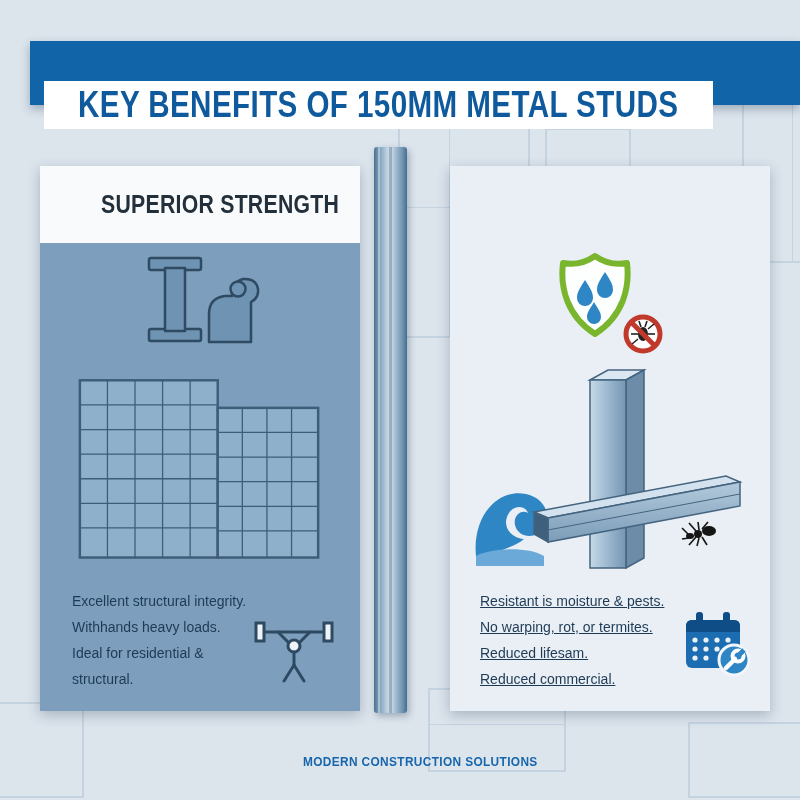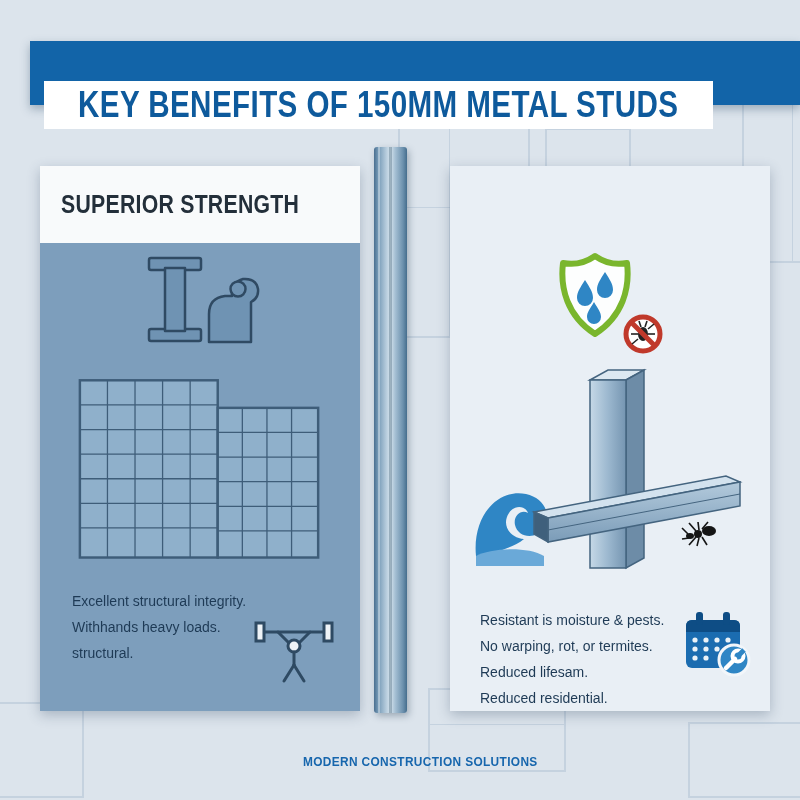--- a/index.html
+++ b/index.html
@@ -36,36 +36,36 @@
             background:rgba(55,85,110,.35); }
   .stud-divider::after { content:""; position:absolute; left:12%; top:0; bottom:0; width:2px;
             background:rgba(255,255,255,.35); }
 
   
   .panel { position:absolute; top:166px; width:320px; height:545px; z-index:2;
            box-shadow:0 4px 12px rgba(45,70,95,.30); }
   .panel.left  { left:40px;  background:#7d9ebc; }
   .panel.right { left:450px; background:#e9eff5; }
   .panel-head { position:absolute; left:0; top:0; width:100%; height:77px;
-           display:flex; align-items:center; justify-content:flex-start; }
+           display:flex; align-items:center; justify-content:flex-end; }
   .panel.left  .panel-head { background:#f8fafb; }
   .panel.right .panel-head { background:#fbfcfd; }
   .panel-title { font-size:25px; font-weight:700; color:#232f3a; white-space:nowrap;
            transform:scaleX(.85); letter-spacing:.3px; }
 
   .abs { position:absolute; }
   .ibeam-icon      { left:95px;  top:86px;  width:130px; height:95px; }
   .building-illo   { left:32px;  top:198px; width:256px; height:198px; }
   .copy            { font-size:14px; line-height:26px; color:#1e3a55; }
   .copy div        { white-space:nowrap; }
   .copy-left       { left:32px;  top:422px; }
   .lifter-icon     { left:212px; top:452px; width:84px;  height:70px; }
   .shield-icon     { left:97px;  top:84px;  width:126px; height:112px; }
   .stud-illo       { left:18px;  top:200px; width:280px; height:210px; }
-  .copy-right      { left:30px;  top:441px; }
+  .copy-right      { left:30px;  top:422px;text-decoration:underline; }
   .calendar-icon   { left:232px; top:442px; width:72px;  height:72px; }
 
   
   .footer { position:absolute; left:0; top:752px; width:100%; text-align:center; z-index:2;padding-left:40px; }
   .footer-text { display:inline-block; font-size:13.5px; font-weight:700; color:#1766ad;
            letter-spacing:.4px; transform:scaleX(.88); }
 </style>
 </head>
 <body>
 
@@ -131,20 +131,21 @@
         <line x1="148" y1="169" x2="250" y2="169"></line>
         <line x1="173" y1="44" x2="173" y2="196"></line>
         <line x1="198" y1="44" x2="198" y2="196"></line>
         <line x1="223" y1="44" x2="223" y2="196"></line>
       </g>
     </svg>
 
     <div class="abs copy copy-left">
       <div>Excellent structural integrity.</div>
       <div>Withhands heavy loads.</div>
+      <div>Ideal for residential &amp;</div>
       <div>structural.</div>
     </div>
 
     <svg class="abs lifter-icon" viewBox="0 0 84 70" role="img">
       <g stroke="#2e4a63" stroke-width="3" fill="none" stroke-linecap="round">
         <line x1="8" y1="14" x2="76" y2="14"></line>
         <rect x="4" y="5" width="8" height="18" fill="#eef3f7"></rect>
         <rect x="72" y="5" width="8" height="18" fill="#eef3f7"></rect>
         <line x1="26" y1="14" x2="37" y2="25"></line>
         <line x1="58" y1="14" x2="47" y2="25"></line>
@@ -227,21 +228,21 @@
           <path d="M220,168 L214,162"></path>
             <path d="M221,172 L214,173"></path>
         </g>
       </g>
     </svg>
 
     <div class="abs copy copy-right">
       <div>Resistant is moisture &amp; pests.</div>
       <div>No warping, rot, or termites.</div>
       <div>Reduced lifesam.</div>
-      <div>Reduced residential.</div>
+      <div>Reduced commercial.</div>
     </div>
 
     <svg class="abs calendar-icon" viewBox="0 0 72 72" role="img">
       <rect x="4" y="12" width="54" height="48" rx="6" fill="#1b6cb0"></rect>
       <path d="M4,18 Q4,12 10,12 L52,12 Q58,12 58,18 L58,24 L4,24 Z" fill="#0e4d85"></path>
       <rect x="14" y="4" width="7" height="13" rx="3" fill="#0e4d85"></rect>
       <rect x="41" y="4" width="7" height="13" rx="3" fill="#0e4d85"></rect>
       <g fill="#eaf2f8">
         <circle cx="13" cy="32" r="2.6"></circle>
           <circle cx="24" cy="32" r="2.6"></circle>

